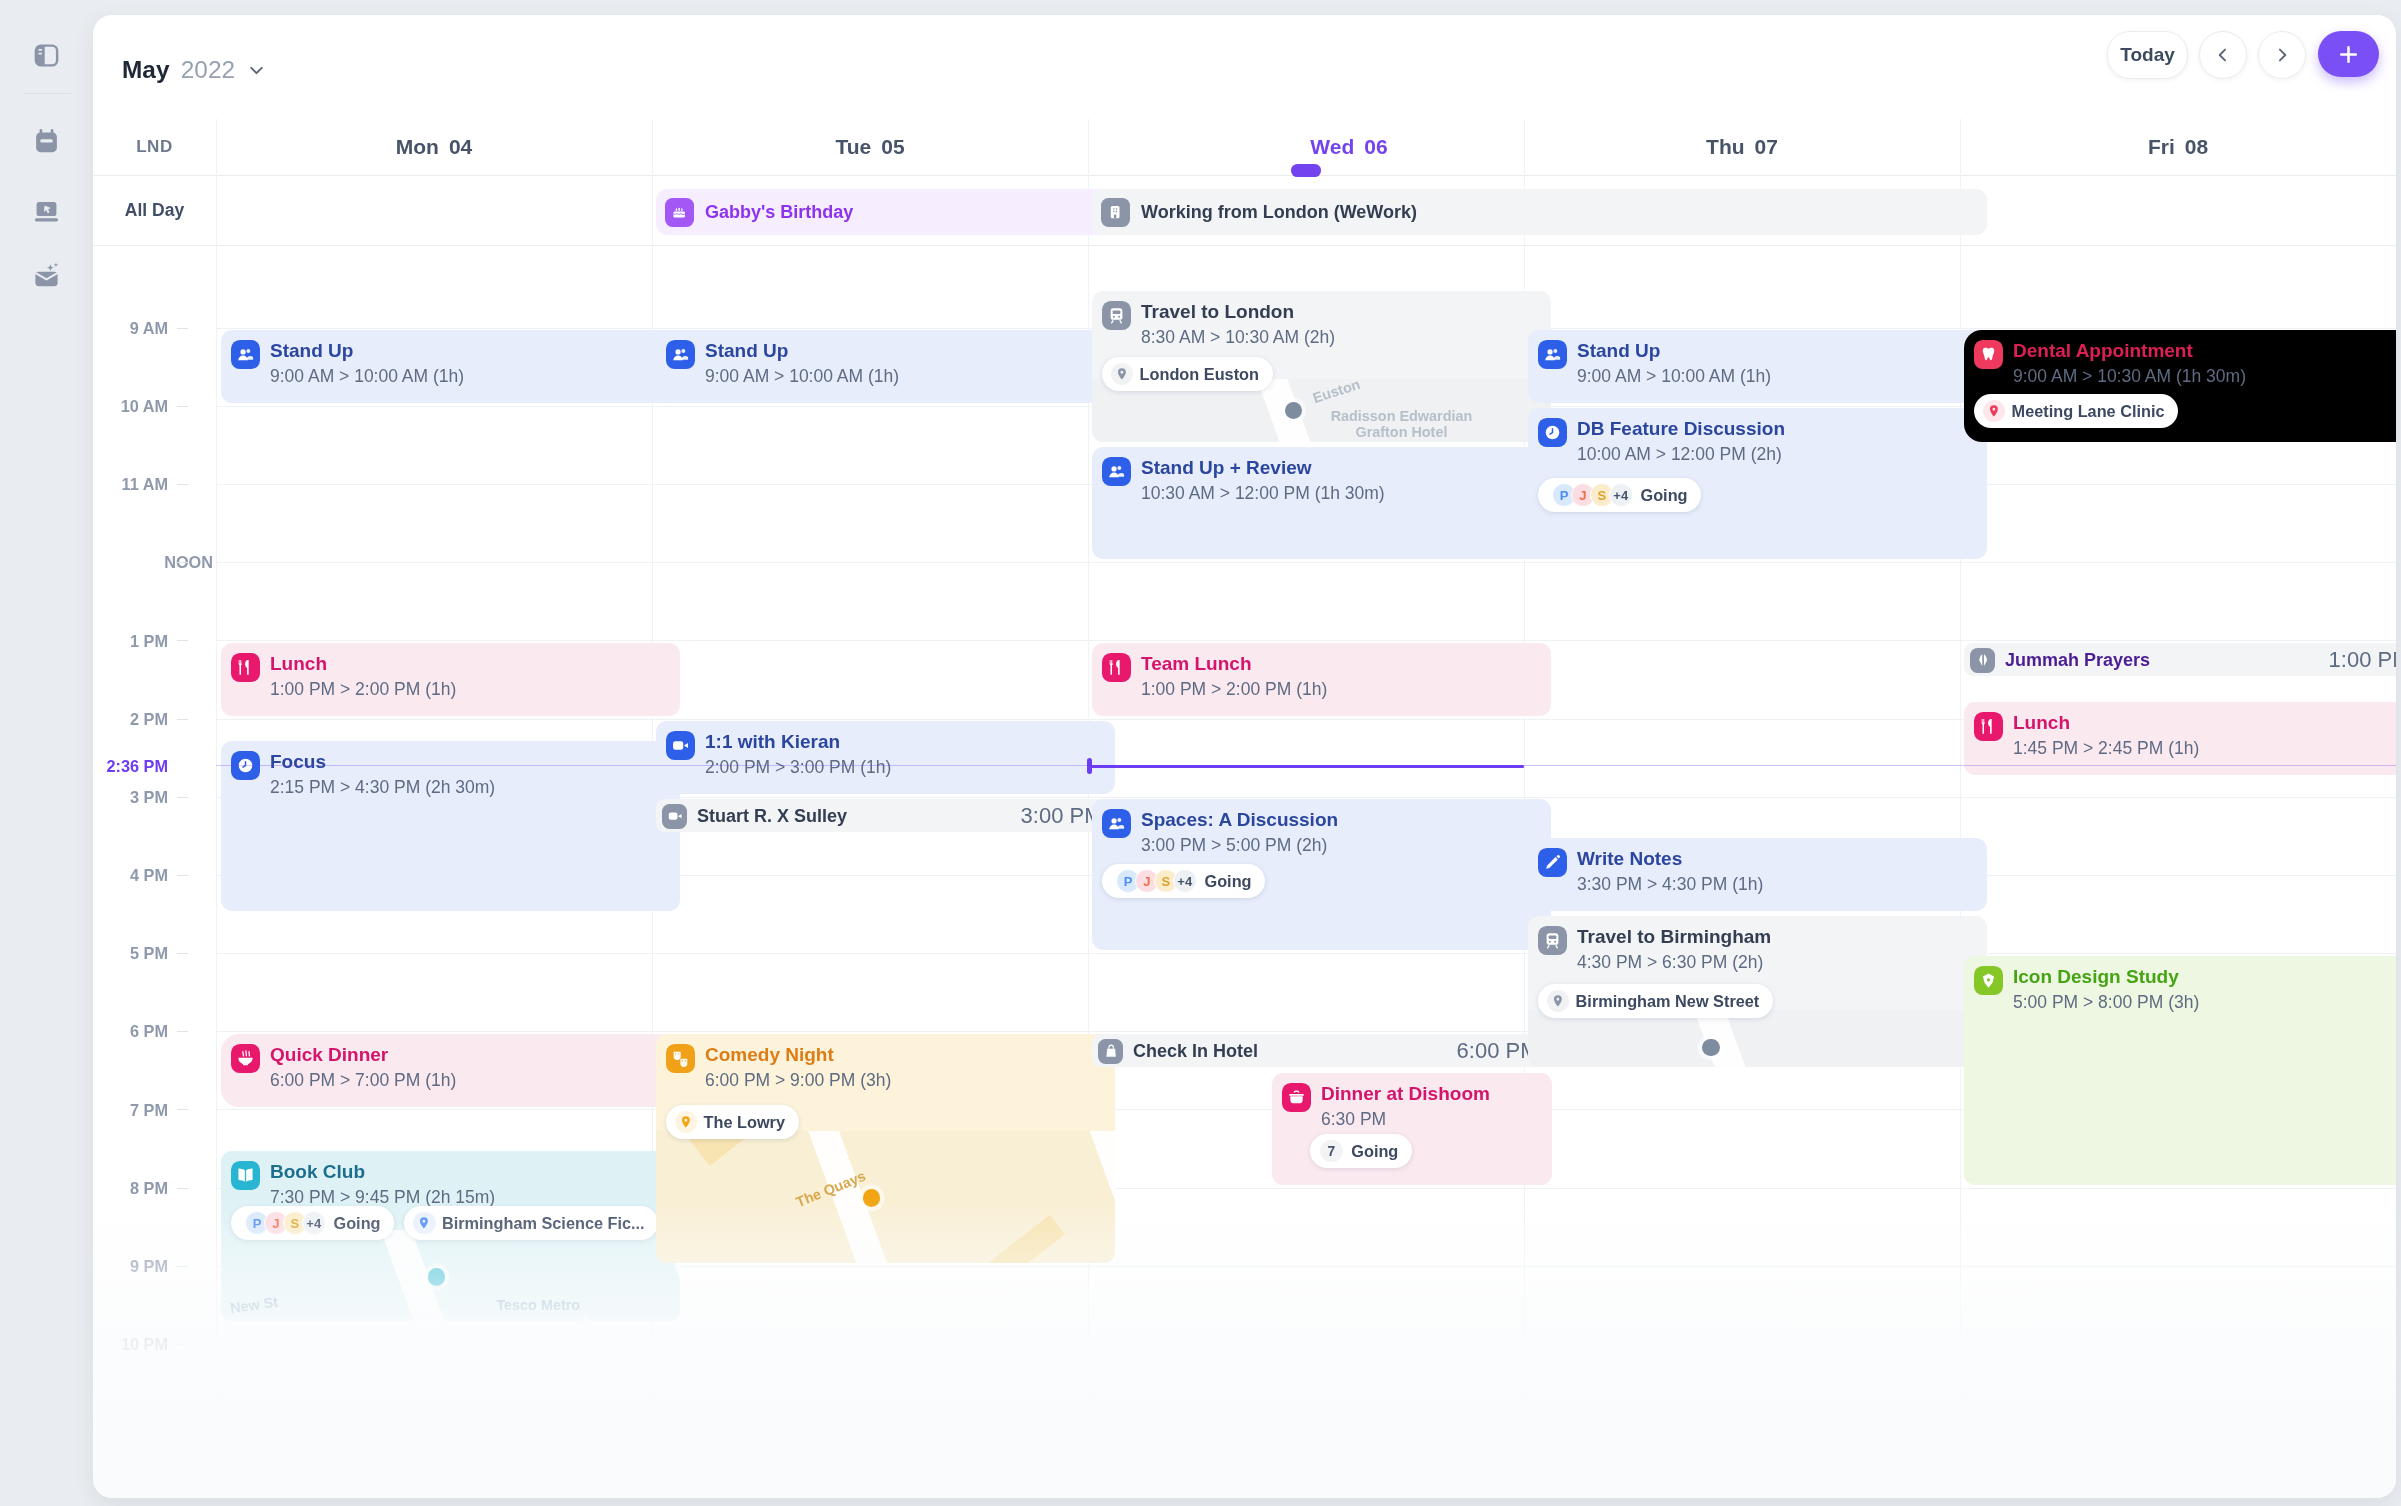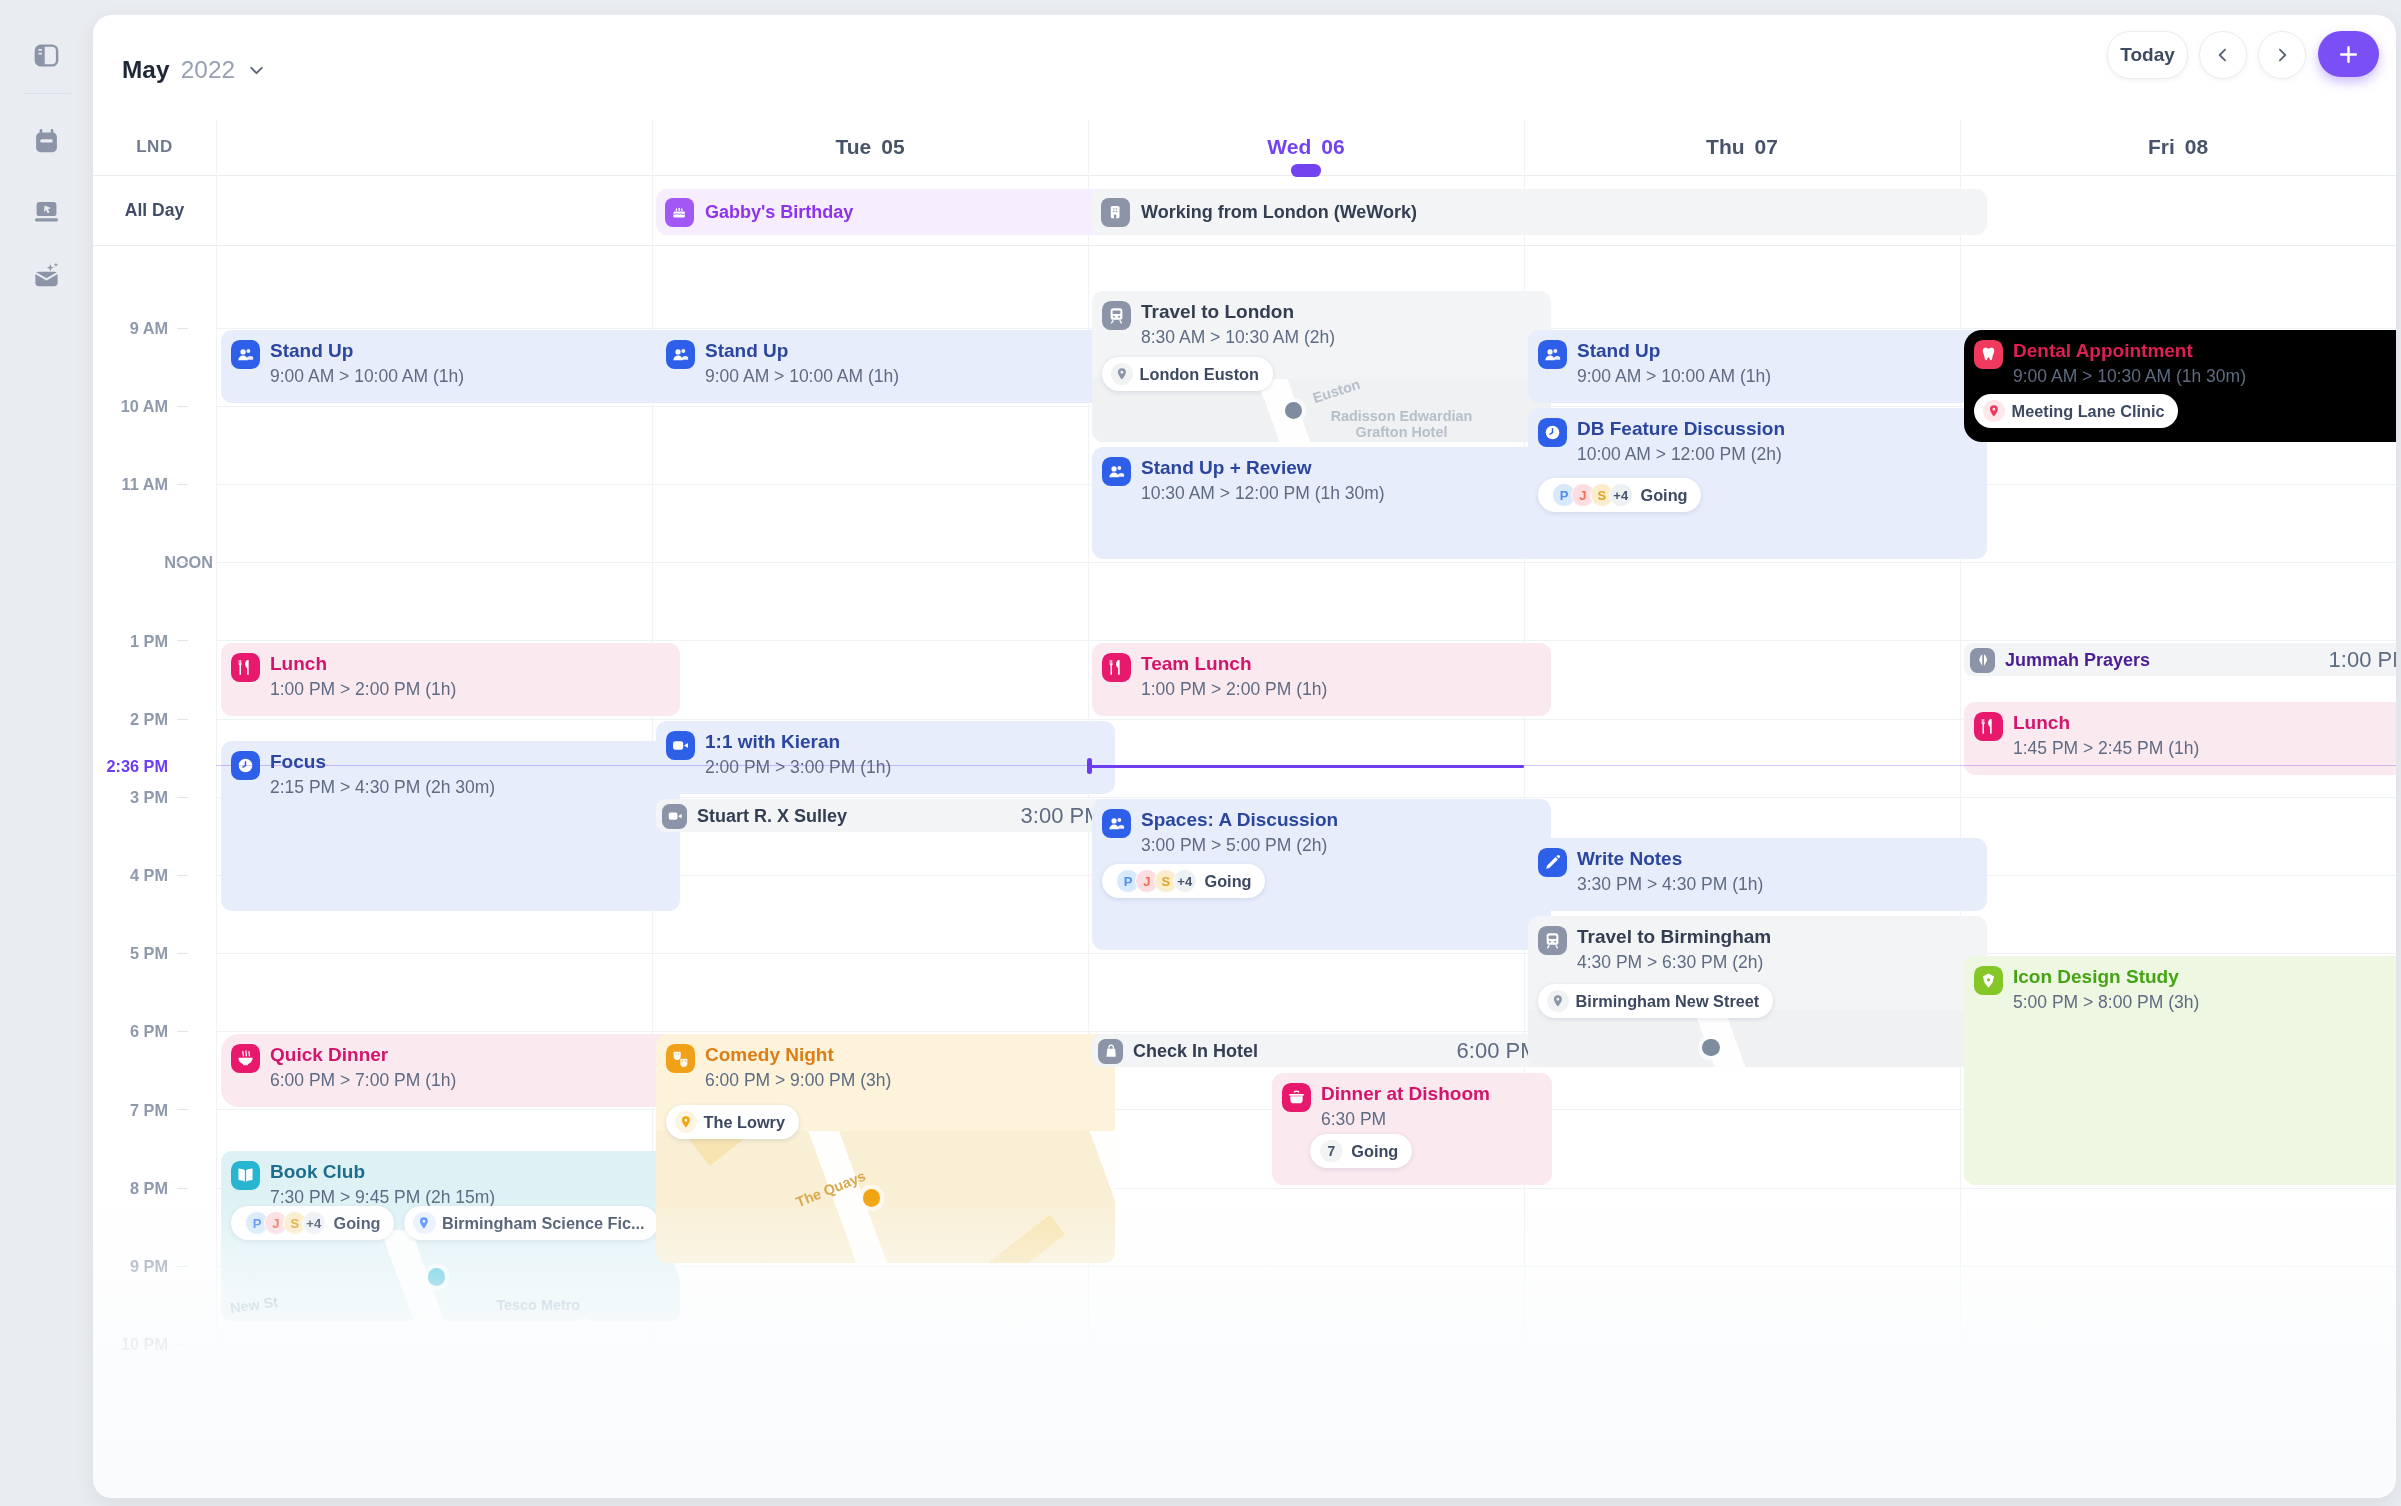--- a/index.html
+++ b/index.html
@@ -208,20 +208,24 @@
       <div class="hline" style="top: 1094px;"></div>
       <div class="hour-lbl" style="top: 1164px;">8 PM</div>
       <div class="tick" style="top: 1173px;"></div>
       <div class="hline" style="top: 1173px;"></div>
       <div class="hour-lbl" style="top: 1242px;">9 PM</div>
       <div class="tick" style="top: 1251px;"></div>
       <div class="hline" style="top: 1251px;"></div>
       <div class="hour-lbl" style="top: 1320px;">10 PM</div>
       <div class="tick" style="top: 1329px;"></div>
       <div class="hline" style="top: 1329px;"></div>
+      <div class="day-hd" style="left: 123px; width: 436px;">
+        <span>Mon</span>
+        <span>04</span>
+      </div>
       <div class="ev" style="left: 128px; top: 315px; width: 427px; height: 73px; background: rgb(231, 237, 251); border-radius: 11.3px;">
         <span class="ev-ic" style="background:#2d5fe8;color:#2d5fe8">
           <svg viewBox="0 0 24 24" xmlns="http://www.w3.org/2000/svg">
             <circle cx="15.6" cy="7.6" r="2.5" fill="#fff" opacity=".9"></circle>
             <path d="M13 18.6a5.2 5.2 0 0 1 8.4-3.6 7.5 7.5 0 0 1 .2 3.6z" fill="#fff" opacity=".9"></path>
             <circle cx="8.9" cy="8.7" r="3.3" fill="#fff"></circle>
             <path d="M2.9 19.4a6 6 0 0 1 12 0z" fill="#fff"></path>
           </svg>
         </span>
         <div class="ev-title" style="color:#2b469e">Stand Up</div>
@@ -360,21 +364,21 @@
           <div class="pill">
             <span class="pin-badge" style="background:#f2a5131f;color:#f2a513">
               <svg viewBox="0 0 24 24" xmlns="http://www.w3.org/2000/svg">
                 <path d="M12 2.3a6.9 6.9 0 0 0-6.9 6.9c0 4.9 6.9 12.5 6.9 12.5s6.9-7.6 6.9-12.5A6.9 6.9 0 0 0 12 2.3zm0 9.4a2.5 2.5 0 1 1 2.5-2.5 2.5 2.5 0 0 1-2.5 2.5z" fill="currentColor"></path>
               </svg>
             </span>
             <span>The Lowry</span>
           </div>
         </div>
       </div>
-      <div class="day-hd active" style="left: 995px; width: 436px;">
+      <div class="day-hd active" style="left: 1038px; width: 436px;">
         <span>Wed</span>
         <span>06</span>
       </div>
       <div class="day-pill" style="left: 1198px;"></div>
       <div class="ev sm" style="left: 999px; top: 174px; width: 863px; height: 46px; background: rgb(242, 244, 246); border-radius: 11.3px;">
         <span class="ev-ic" style="left:8.8px;top:8.8px;width:29px;height:29px;background:#8b95a7;color:#8b95a7">
           <svg viewBox="0 0 24 24" xmlns="http://www.w3.org/2000/svg">
             <rect x="5.6" y="2.9" width="12.8" height="18.2" rx="2.4" fill="#fff"></rect>
             <rect x="9" y="6.1" width="2.1" height="2.1" rx=".4" fill="currentColor"></rect>
             <rect x="12.9" y="6.1" width="2.1" height="2.1" rx=".4" fill="currentColor"></rect>

